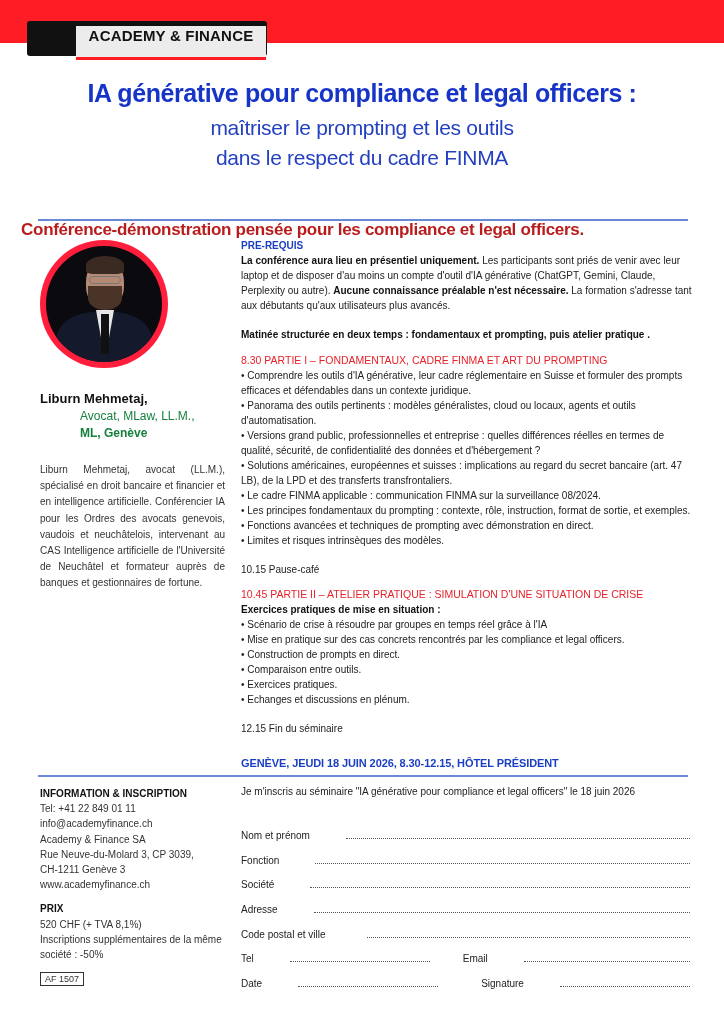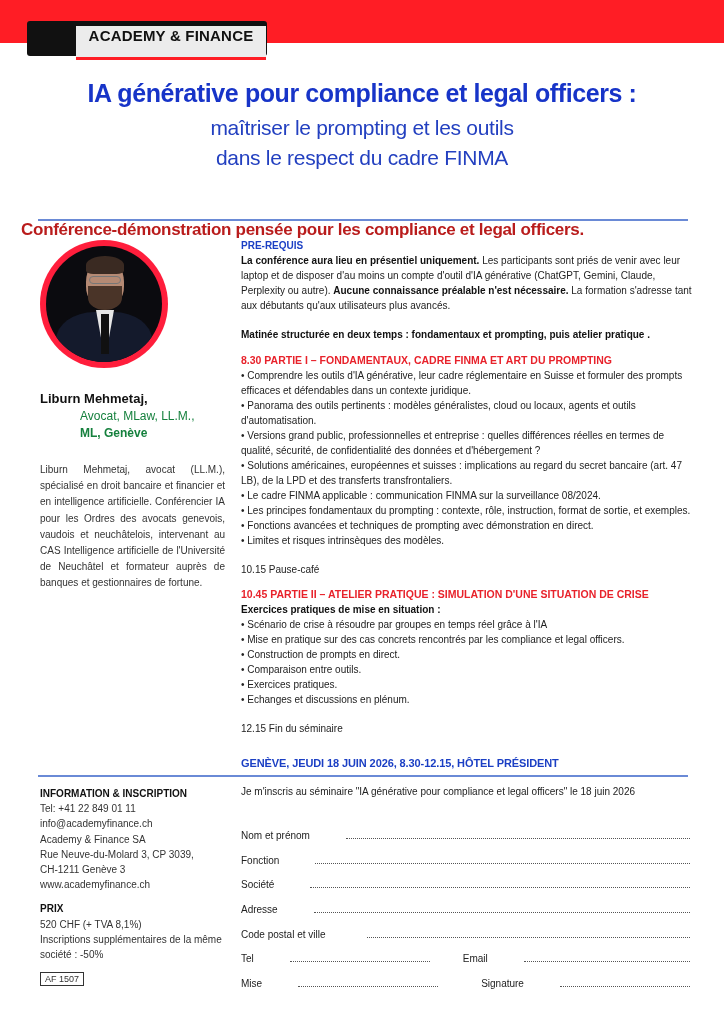--- a/index.html
+++ b/index.html
@@ -38,21 +38,21 @@
 
   .speaker-name { position: absolute; left: 40px; top: 391px; font-weight: bold; font-size: 13px; color: #111; }
   .speaker-cred { position: absolute; left: 40px; font-size: 12px; color: #15803d; margin-left: 40px; }
   .cred1 { top: 409px; }
   .cred2 { top: 426px; font-weight: bold; }
   .speaker-bio { position: absolute; left: 40px; top: 462px; width: 185px; font-size: 10px; line-height: 16.2px;
     color: #333; text-align: justify; }
 
   .col { position: absolute; left: 241px; width: 455px; font-size: 10px; line-height: 15px; color: #222; }
   .h-blue { color: #1b3fc4; font-weight: bold; font-size: 10px; }
-  .h-red { color: #e8222b; font-weight: bold; font-size: 10.5px; }
+  .h-red { color: #e8222b; font-weight: normal; font-size: 10.5px; }
   .b { font-weight: bold; color: #111; }
   .item { display: block; }
 
   .date-line { position: absolute; left: 241px; top: 757px; color: #1b3fc4; font-weight: bold; font-size: 11px; letter-spacing: -0.1px; }
 
   .info { position: absolute; left: 40px; top: 786px; width: 195px; font-size: 10px; line-height: 15.2px; color: #333; }
   .info .hd { font-weight: bold; color: #111; }
   .ref-box { position: absolute; left: 40px; top: 972px; padding: 1px 4px; border: 1px solid #333; font-size: 9px; color: #333; }
 
   .form-intro { position: absolute; left: 241px; top: 786px; font-size: 10px; color: #222; }
@@ -162,17 +162,17 @@
   <span class="form-label">Code postal et ville</span>
     <span class="dots" style="margin-left:8px;"></span>
 </div>
 <div class="form-row" style="top:948px;">
   <span class="form-label">Tel</span>
     <span class="dots dots-half"></span>
     <span class="form-label">Email</span>
     <span class="dots"></span>
 </div>
 <div class="form-row" style="top:973px;">
-  <span class="form-label">Mise</span>
+  <span class="form-label">Date</span>
     <span class="dots dots-half" style="margin-right:10px;"></span>
     <span class="form-label">Signature</span>
     <span class="dots"></span>
 </div>
 
 </body></html>

